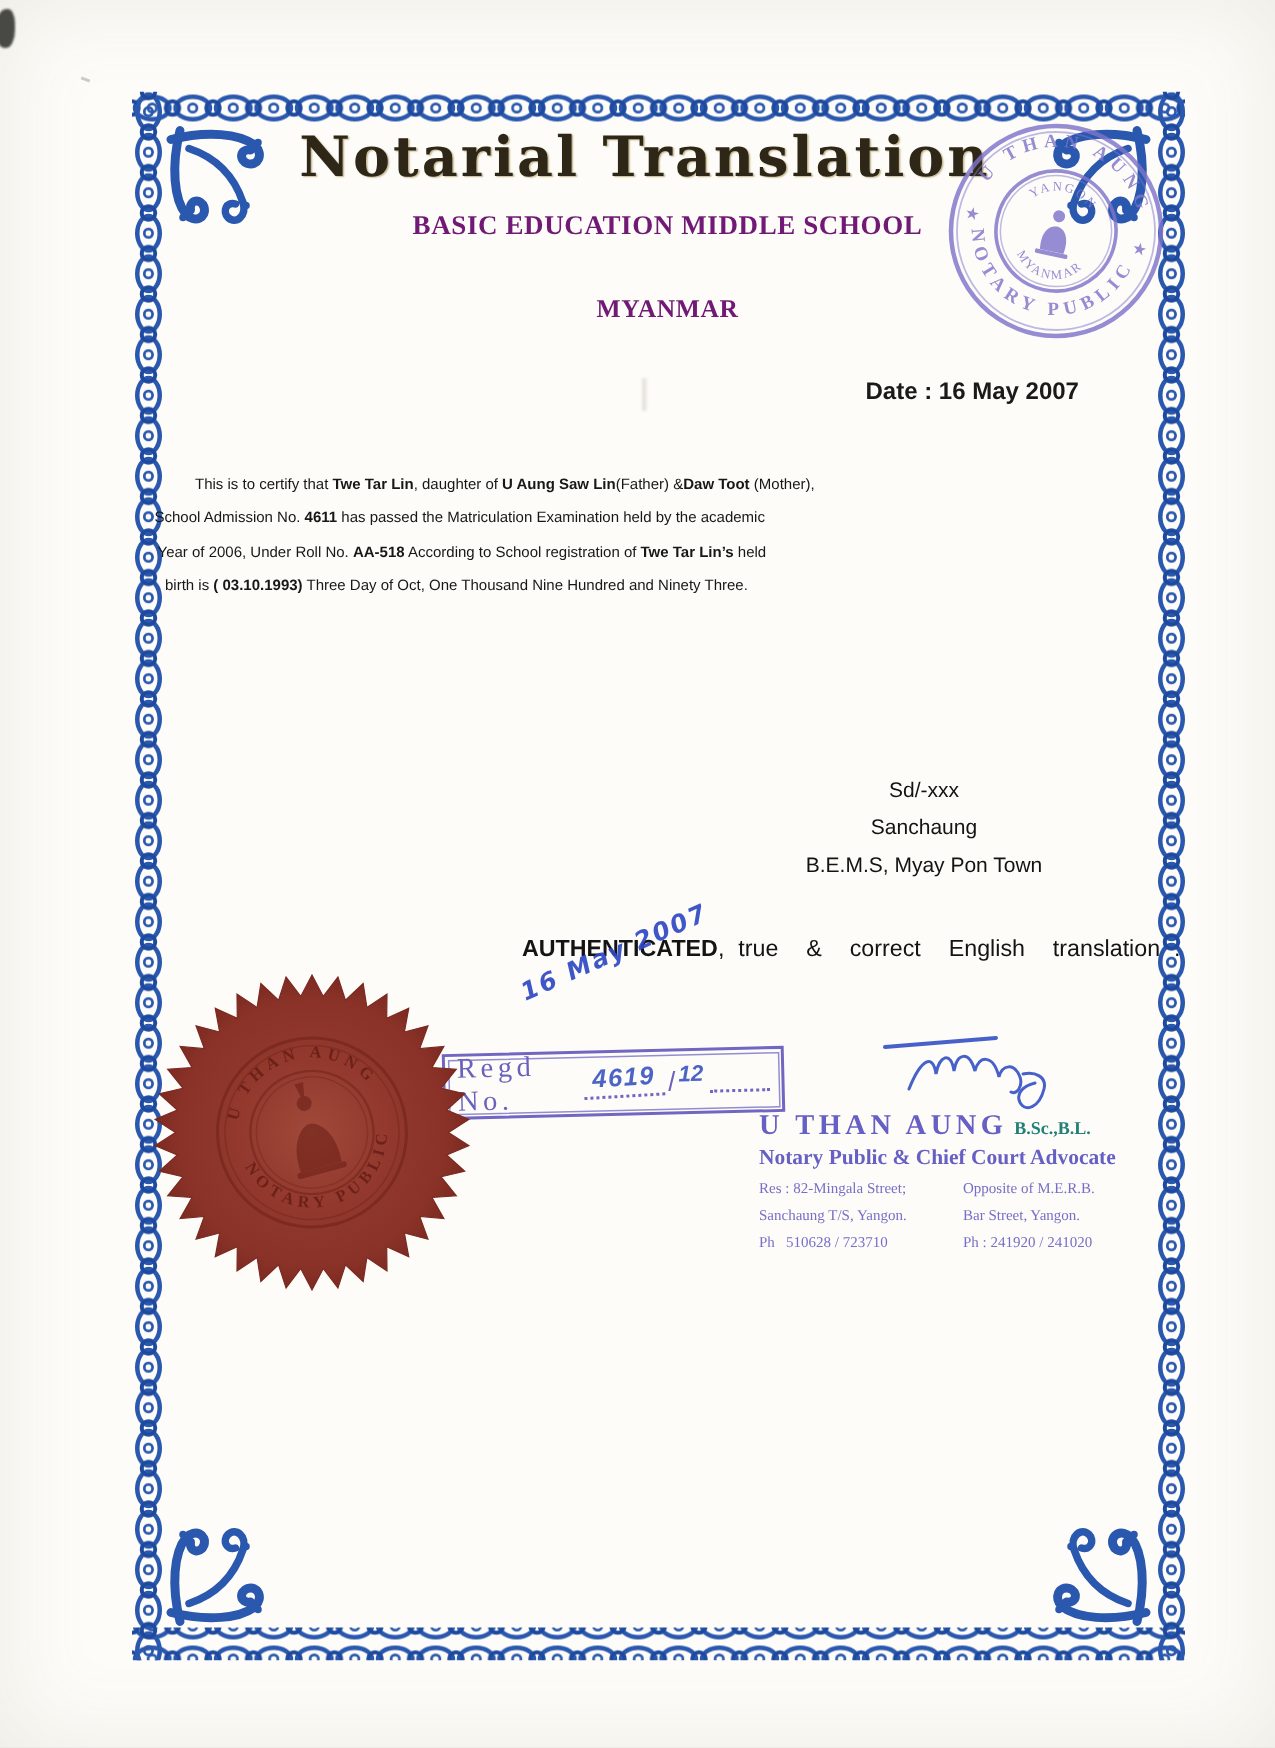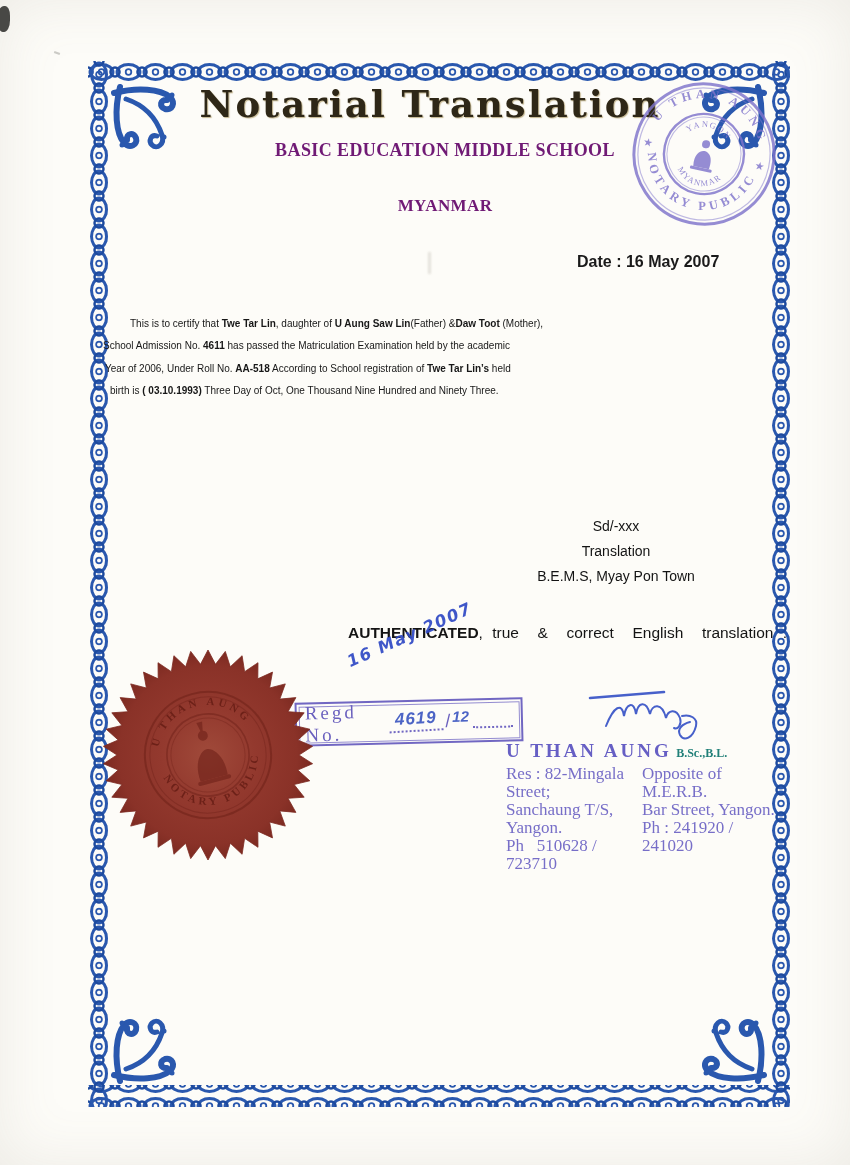--- a/index.html
+++ b/index.html
@@ -44,21 +44,21 @@
   .regd-dots{width:52px;border-bottom:2px dotted #6257bd;height:14px;margin-left:4px;}
   
   .notary-block{left:506px;top:740px;width:272px;opacity:.92;}
   .notary-name-line{white-space:nowrap;}
   .notary-name{font-family:"Liberation Serif",serif;font-size:19px;font-weight:700;
     letter-spacing:3px;color:#5a52c0;}
   .notary-deg{font-family:"Liberation Serif",serif;font-size:12px;font-weight:700;color:#0f766e;}
   .notary-title{font-family:"Liberation Serif",serif;font-size:14.3px;font-weight:700;
     color:#5a52c0;margin-top:2px;white-space:nowrap;}
   .notary-cols{display:flex;margin-top:3px;font-family:"Liberation Serif",serif;
-    font-size:17px;color:#6c63c4;line-height:18px;}
+    font-size:10px;color:#6c63c4;line-height:18px;}
   .ncol-left{width:136px;}
   .ncol-right{width:136px;}
   
   .border-svg{left:88px;top:61px;}
   .round-stamp{left:630px;top:80px;opacity:.82;}
   .seal-svg{left:101px;top:648px;}
   .sign-svg{left:578px;top:672px;}
   
   .speck1{left:-3px;top:6px;width:13px;height:26px;background:#2b2b28;border-radius:60% 40% 50% 50%;
     opacity:.85;filter:blur(.6px);}
@@ -115,21 +115,21 @@
 
   <div class="abs para">
     <span class="ln ind1"><span>This is to certify that </span><span class="b">Twe Tar Lin</span><span>, daughter of </span><span class="b">U Aung Saw Lin</span><span>(Father) &amp;</span><span class="b">Daw Toot</span><span> (Mother),</span></span>
     <span class="ln ind2"><span>School Admission No. </span><span class="b">4611</span><span> has passed the Matriculation Examination held by the academic</span></span>
     <span class="ln ind3"><span>Year of 2006, Under Roll No. </span><span class="b">AA-518</span><span> According to School registration of </span><span class="b">Twe Tar Lin’s</span><span> held</span></span>
     <span class="ln ind4"><span>birth is </span><span class="b">( 03.10.1993)</span><span> Three Day of Oct, One Thousand Nine Hundred and Ninety Three.</span></span>
   </div>
 
   <div class="abs sig-block">
     <div>Sd/-xxx</div>
-    <div>Translation</div>
+    <div>Sanchaung</div>
     <div>B.E.M.S, Myay Pon Town</div>
   </div>
 
   <div class="abs auth-line"><span class="b">AUTHENTICATED</span><span class="rest pre">, true  &amp;  correct  English  translation .</span></div>
 
   <div class="abs hand-date">16 May 2007</div>
 
   <div class="abs regd-box">
     <span class="regd-label">Regd No.</span>
     <span class="regd-num">4619</span>
@@ -210,20 +210,21 @@
         <path d="M -3,-34 L 3,-34 L 1,-24 L -1,-24 Z"></path>
       </g>
     </g>
   </svg>
 
   <div class="abs notary-block">
     <div class="notary-name-line">
       <span class="notary-name">U THAN AUNG</span>
       <span class="notary-deg">B.Sc.,B.L.</span>
     </div>
+    <div class="notary-title">Notary Public &amp; Chief Court Advocate</div>
     <div class="notary-cols">
       <div class="ncol-left">
         <div class="pre">Res : 82-Mingala Street;</div>
         <div class="pre">Sanchaung T/S, Yangon.</div>
         <div class="pre">Ph   510628 / 723710</div>
       </div>
       <div class="ncol-right">
         <div class="pre">Opposite of M.E.R.B.</div>
         <div class="pre">Bar Street, Yangon.</div>
         <div class="pre">Ph : 241920 / 241020</div>

